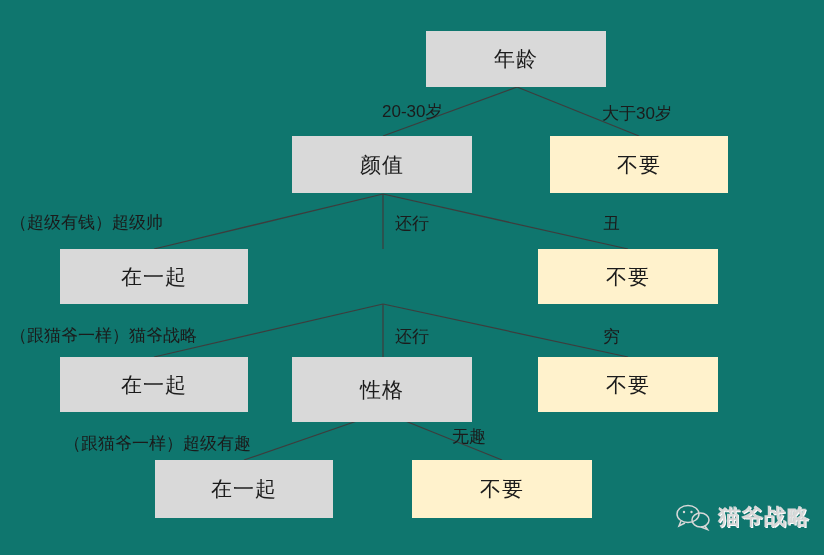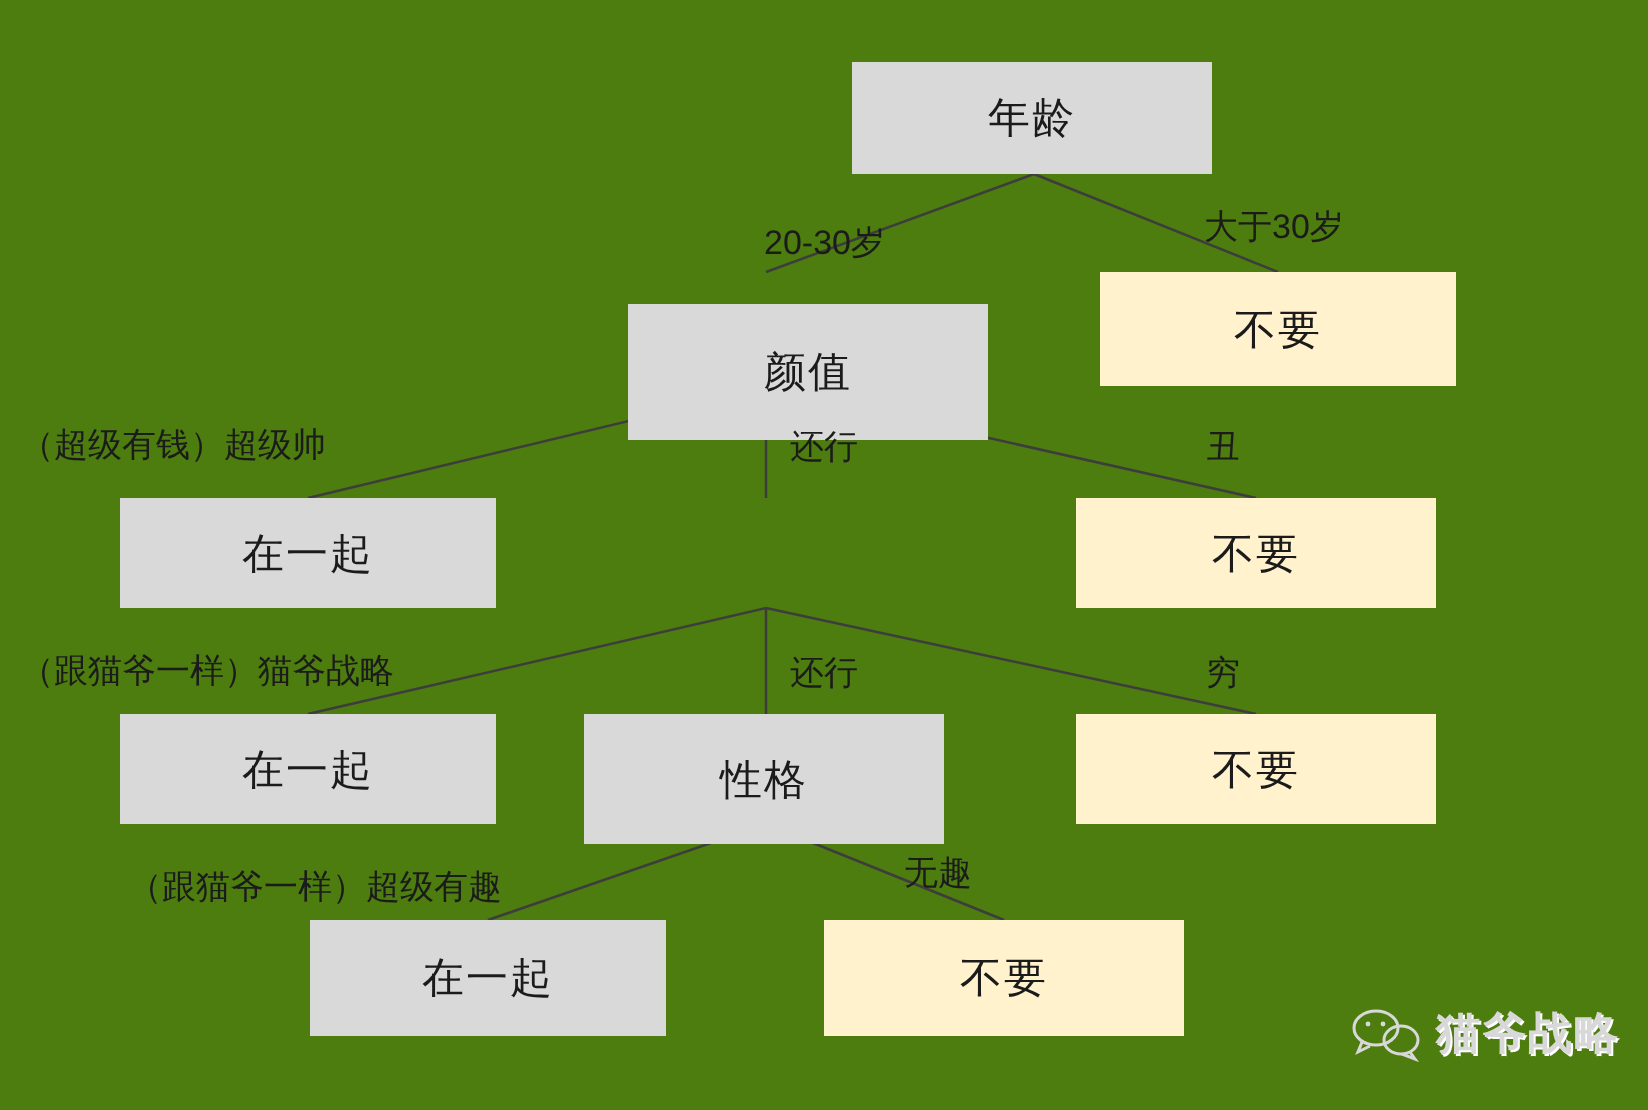--- a/index.html
+++ b/index.html
@@ -10,21 +10,21 @@
     --watermark-text:#d8d8d8;
   }
   html,body{margin:0;padding:0;}
   body{
     font-family:"Liberation Sans","DejaVu Sans",sans-serif;
     background:#ffffff;
   }
   .canvas{
     position:relative;
     width:824px;height:555px;
-    background:#4d7c0f;
+    background:#0f766e;
     overflow:hidden;
   }
   .lines{
     position:absolute;left:0;top:0;width:824px;height:555px;
     pointer-events:none;
   }
   .lines line{
     stroke:var(--line);
     stroke-width:1.25;
   }
@@ -80,31 +80,31 @@
 
     <line x1="383" y1="304" x2="154" y2="357"></line>
     <line x1="383" y1="304" x2="383" y2="357"></line>
     <line x1="383" y1="304" x2="628" y2="357"></line>
 
     <line x1="383" y1="412" x2="244" y2="460"></line>
     <line x1="383" y1="412" x2="502" y2="460"></line>
   </svg>
 
   <div class="node gray" style="left:426px;top:31px;width:180px;height:56px;">年龄</div>
-  <div class="node gray" style="left:292px;top:152px;width:180px;height:68px;margin-left:22px;">颜值</div>
+  <div class="node gray" style="left:292px;top:136px;width:180px;height:57px;">颜值</div>
   <div class="node yellow" style="left:550px;top:136px;width:178px;height:57px;">不要</div>
   <div class="node gray" style="left:60px;top:249px;width:188px;height:55px;">在一起</div>
   <div class="node yellow" style="left:538px;top:249px;width:180px;height:55px;">不要</div>
   <div class="node gray" style="left:60px;top:357px;width:188px;height:55px;">在一起</div>
   <div class="node gray" style="left:292px;top:357px;width:180px;height:65px;">性格</div>
   <div class="node yellow" style="left:538px;top:357px;width:180px;height:55px;">不要</div>
   <div class="node gray" style="left:155px;top:460px;width:178px;height:58px;">在一起</div>
   <div class="node yellow" style="left:412px;top:460px;width:180px;height:58px;">不要</div>
 
-  <div class="edge-label" style="left:382px;top:112px;">20-30岁</div>
+  <div class="edge-label" style="left:382px;top:102px;">20-30岁</div>
   <div class="edge-label" style="left:602px;top:104px;">大于30岁</div>
   <div class="edge-label" style="left:10px;top:213px;">（超级有钱）超级帅</div>
   <div class="edge-label" style="left:395px;top:214px;">还行</div>
   <div class="edge-label" style="left:603px;top:214px;">丑</div>
   <div class="edge-label" style="left:10px;top:326px;">（跟猫爷一样）猫爷战略</div>
   <div class="edge-label" style="left:395px;top:327px;">还行</div>
   <div class="edge-label" style="left:603px;top:327px;">穷</div>
   <div class="edge-label" style="left:64px;top:434px;">（跟猫爷一样）超级有趣</div>
   <div class="edge-label" style="left:452px;top:427px;">无趣</div>
 

